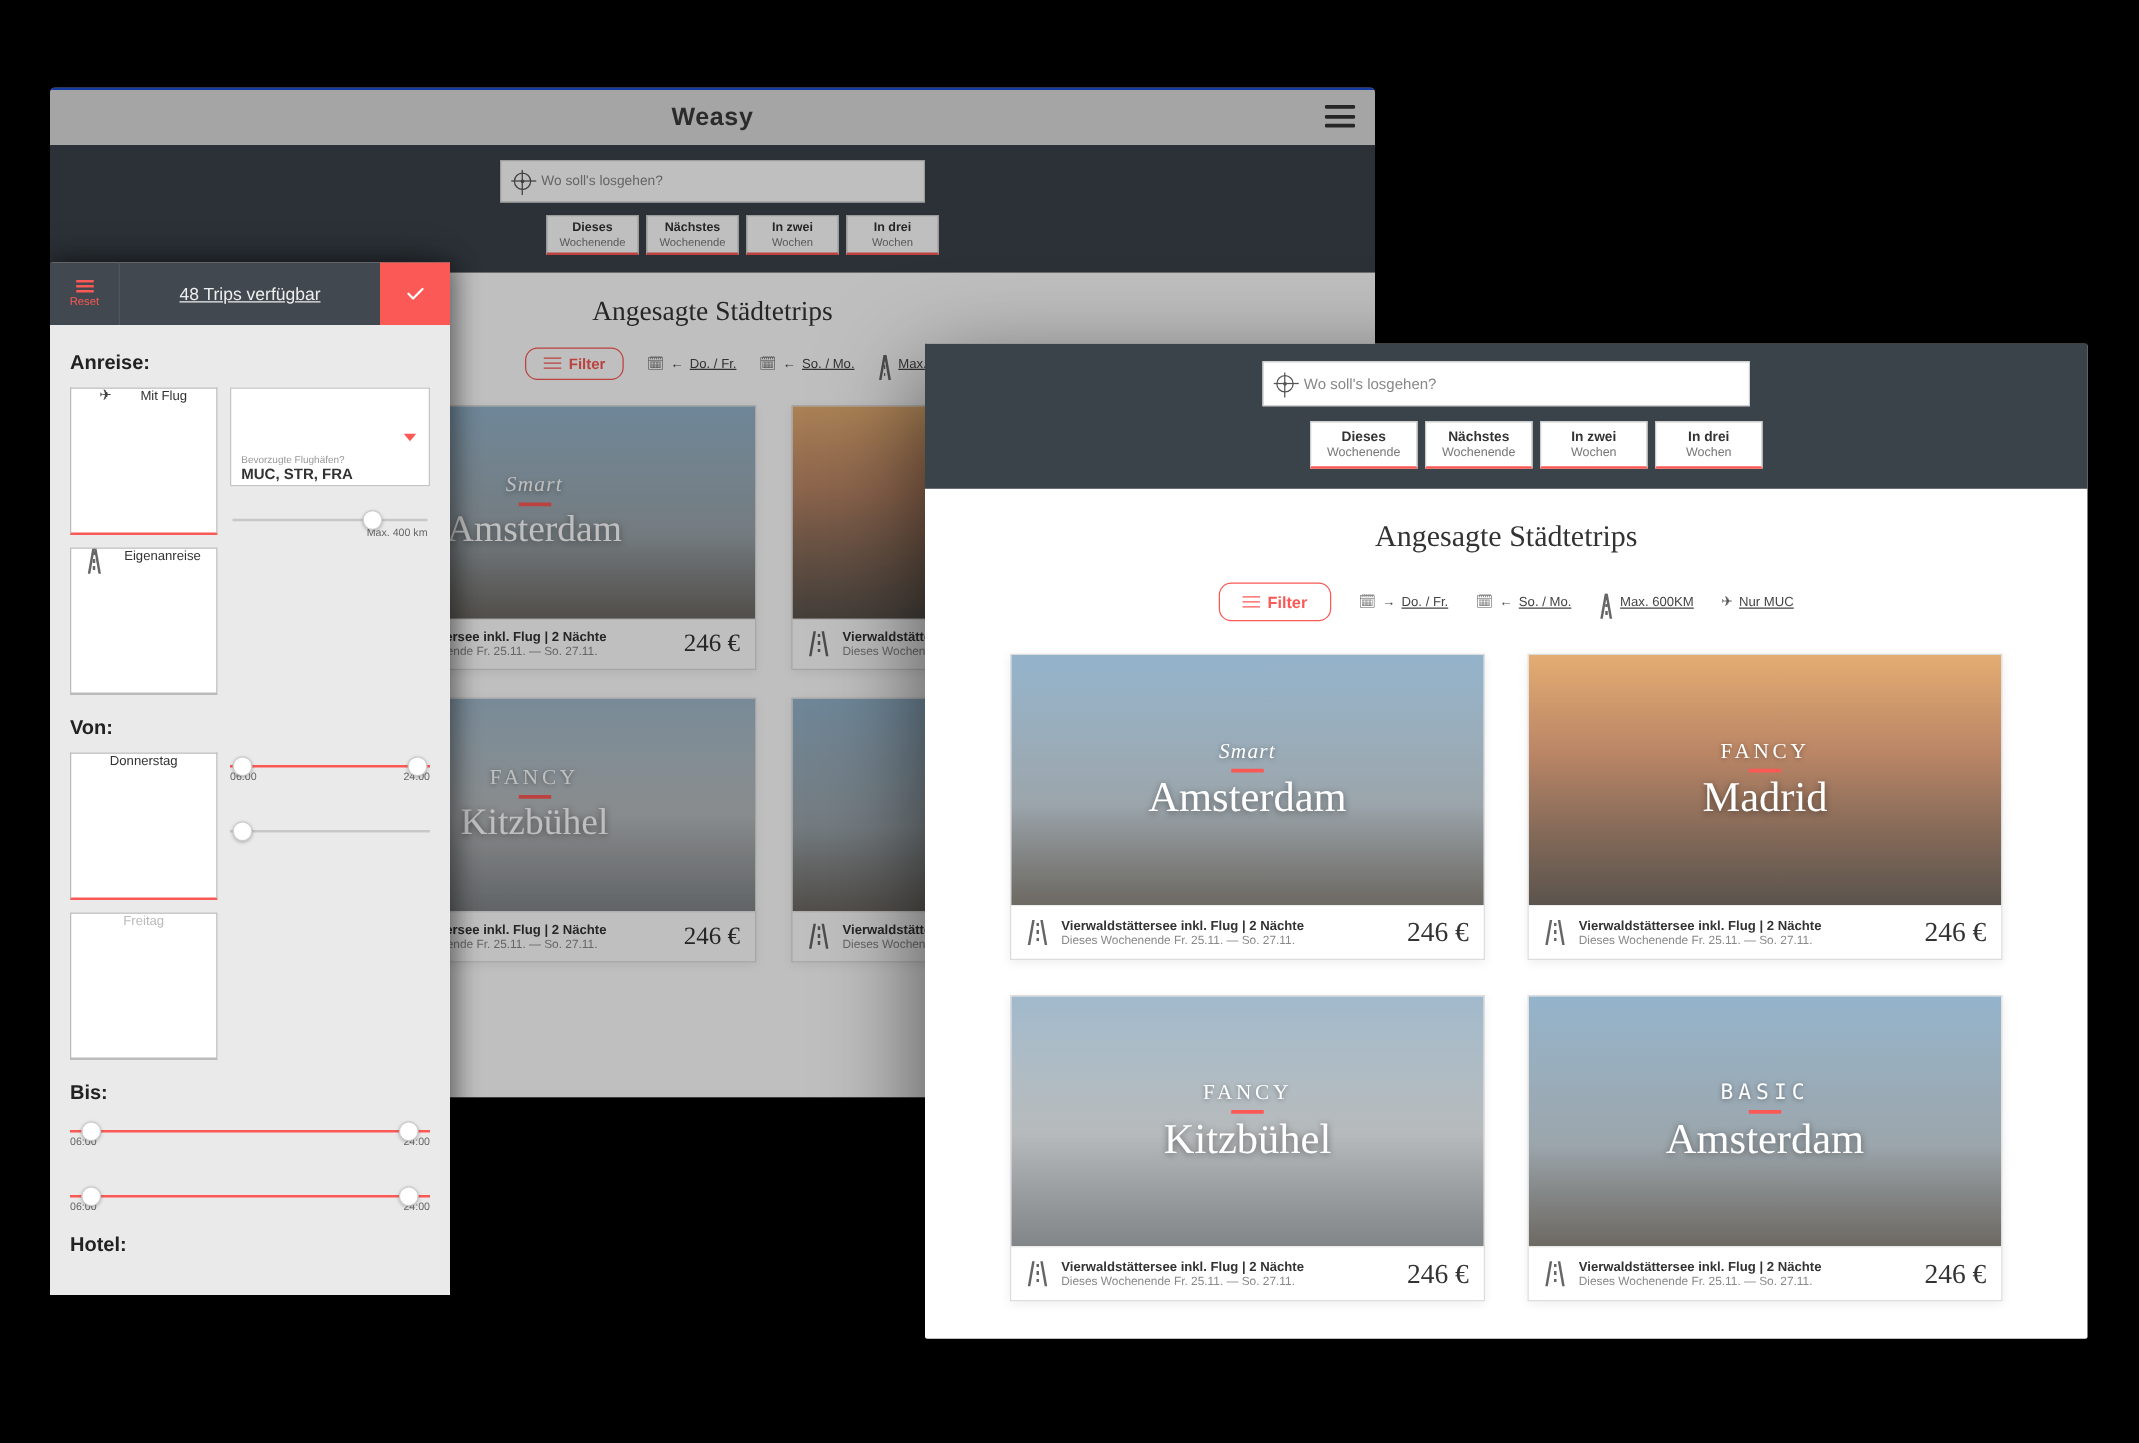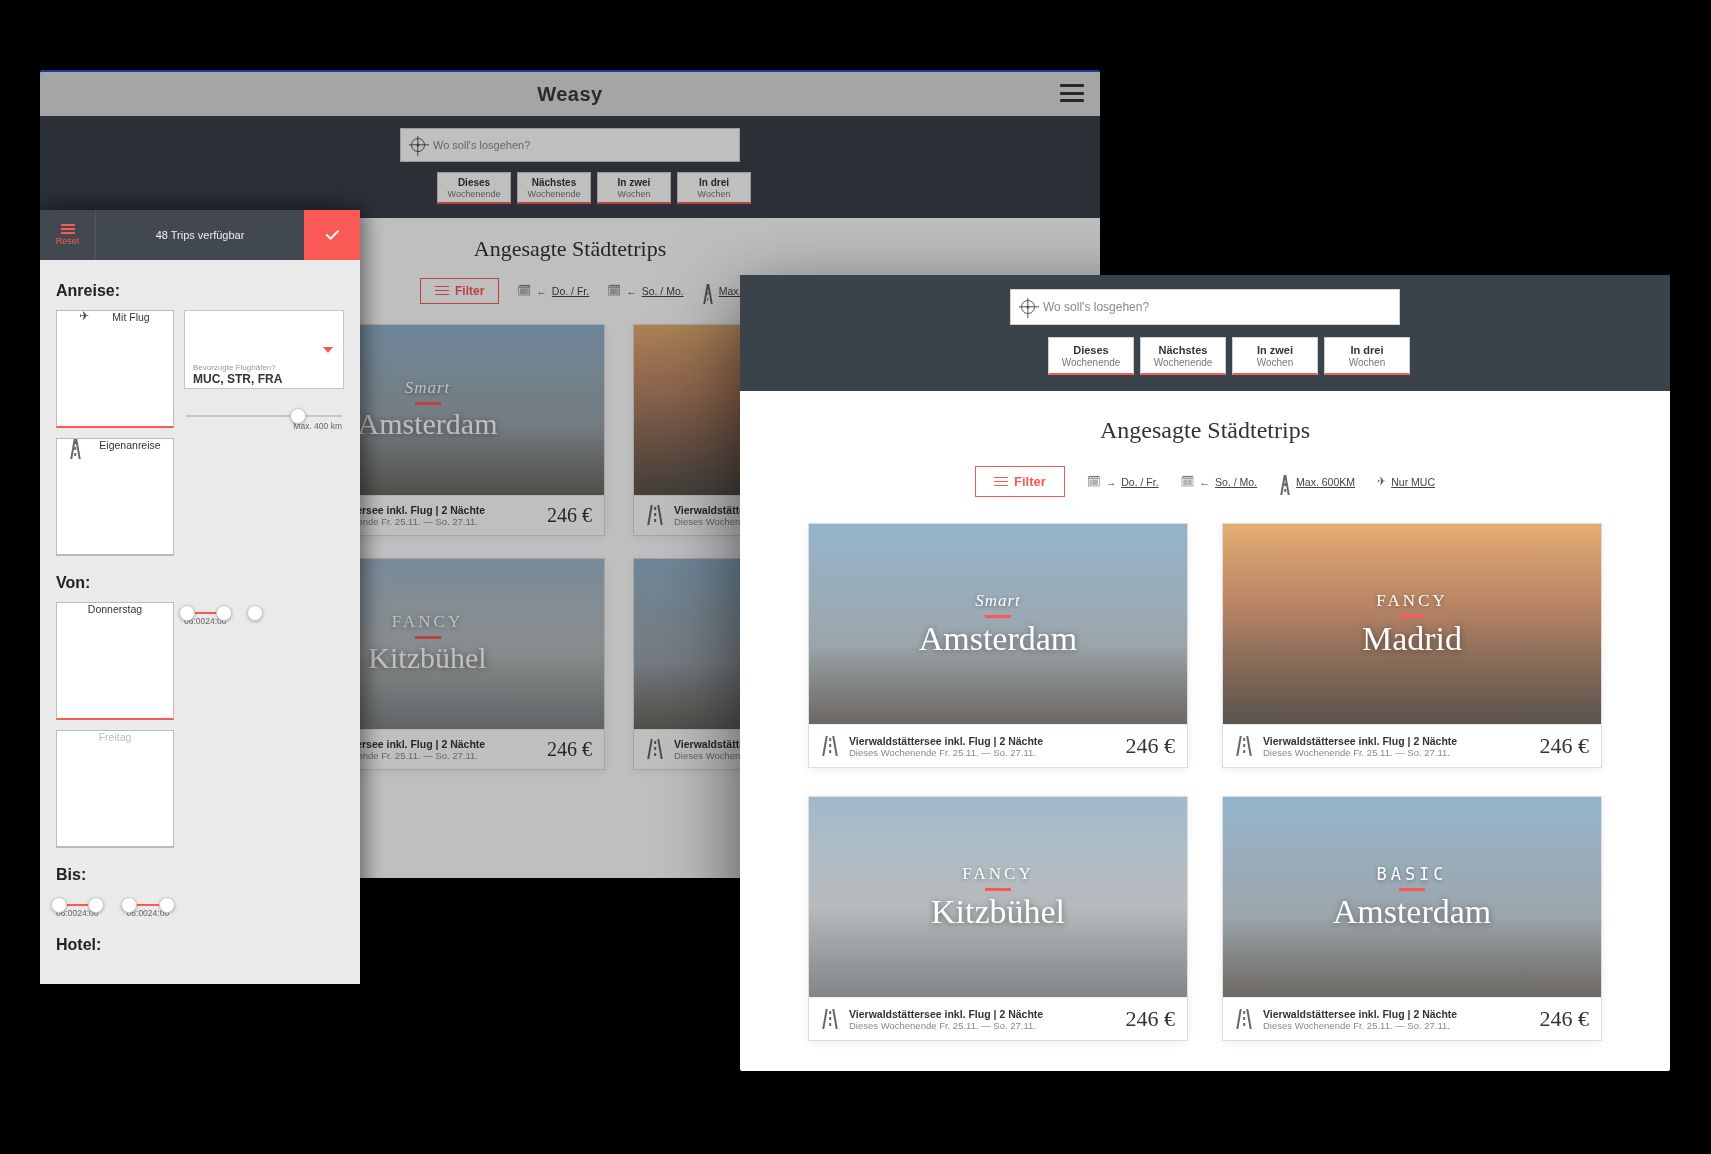--- a/index.html
+++ b/index.html
@@ -79,21 +79,21 @@
     display:flex; align-items:center; gap:18px;
     justify-content:flex-start;
     padding-left:380px;
     font-size:11px; color:#444;
     margin-bottom:20px;
   }
   .filter-btn {
     display:inline-flex; align-items:center; gap:6px;
     border:1px solid #fa5955; color:#fa5955;
     padding:5px 14px; font-size:12px; font-weight:600;
-    border-radius:0;
+    border-radius:10px;
   }
   .sliders-icon {
     width:14px; height:10px; position:relative; display:inline-block;
   }
   .sliders-icon::before,.sliders-icon::after,.sliders-icon span{
     content:""; position:absolute; left:0; width:14px; height:1.6px; background:currentColor;
   }
   .sliders-icon::before{top:0;} .sliders-icon span{top:4px;} .sliders-icon::after{top:8px;}
   .chip { display:inline-flex; align-items:center; gap:5px; font-size:10.5px;}
   .chip .u { text-decoration:underline; }
@@ -162,21 +162,21 @@
   }
   .fp-head {
     display:flex; align-items:stretch; height:50px;
     background:#42484f; color:#fff;
   }
   .fp-reset {
     width:56px; display:flex; flex-direction:column; align-items:center; justify-content:center;
     gap:2px; color:#fa5955; font-size:9px; border-right:1px solid #555;
   }
   .fp-reset .sliders-icon{color:#fa5955;}
-  .fp-title { flex:1; display:flex; align-items:center; justify-content:center; font-size:11px; color:#eee;}
+  .fp-title { flex:1; display:flex; align-items:center; justify-content:center; font-size:14px; color:#eee;text-decoration:underline;}
   .fp-apply { width:56px; background:#fa5955; display:flex; align-items:center; justify-content:center;}
   .fp-apply svg{width:18px;height:18px;}
   .fp-body { padding:16px 16px 20px; }
   .fp-label { font-size:16px; font-weight:700; color:#222; margin:6px 0 10px;}
   .fp-row { display:flex; gap:10px; align-items:flex-start;}
   .opt-btn {
     flex:0 0 118px; height:30px;
     background:#fff; border:1px solid #bbb;
     border-bottom:2px solid #fa5955;
     display:flex; align-items:flex-start; justify-content:center; gap:18px;
@@ -201,21 +201,21 @@
   }
   .track.red{background:#fa5955;}
   .thumb {
     position:absolute; top:50%; transform:translate(-50%,-50%);
     width:16px;height:16px;border-radius:50%;
     background:#fff;border:1px solid #ccc; box-shadow:0 1px 3px rgba(0,0,0,.25);
   }
   .km-label{font-size:8.5px; color:#666; text-align:right;}
   .time-labels{display:flex; justify-content:space-between; font-size:8.5px; color:#666; margin-top:-2px;}
   .opt-col{display:flex; flex-direction:column; gap:10px; width:118px;}
-  .slider-col{flex:1; display:flex; flex-direction:row; gap:28px;}
+  .slider-col{flex:1; display:flex; flex-direction:column; gap:28px;}
 
   .plane-icon{width:14px;height:14px;position:relative;}
   .plane-icon::before{content:"✈";font-size:12px;color:#444;position:absolute;left:-1px;top:-2px;}
 
   .win-a-cards .card .hero{height:170px;}
 
   
   .win-b {
     position:absolute;
     left:740px; top:275px;

